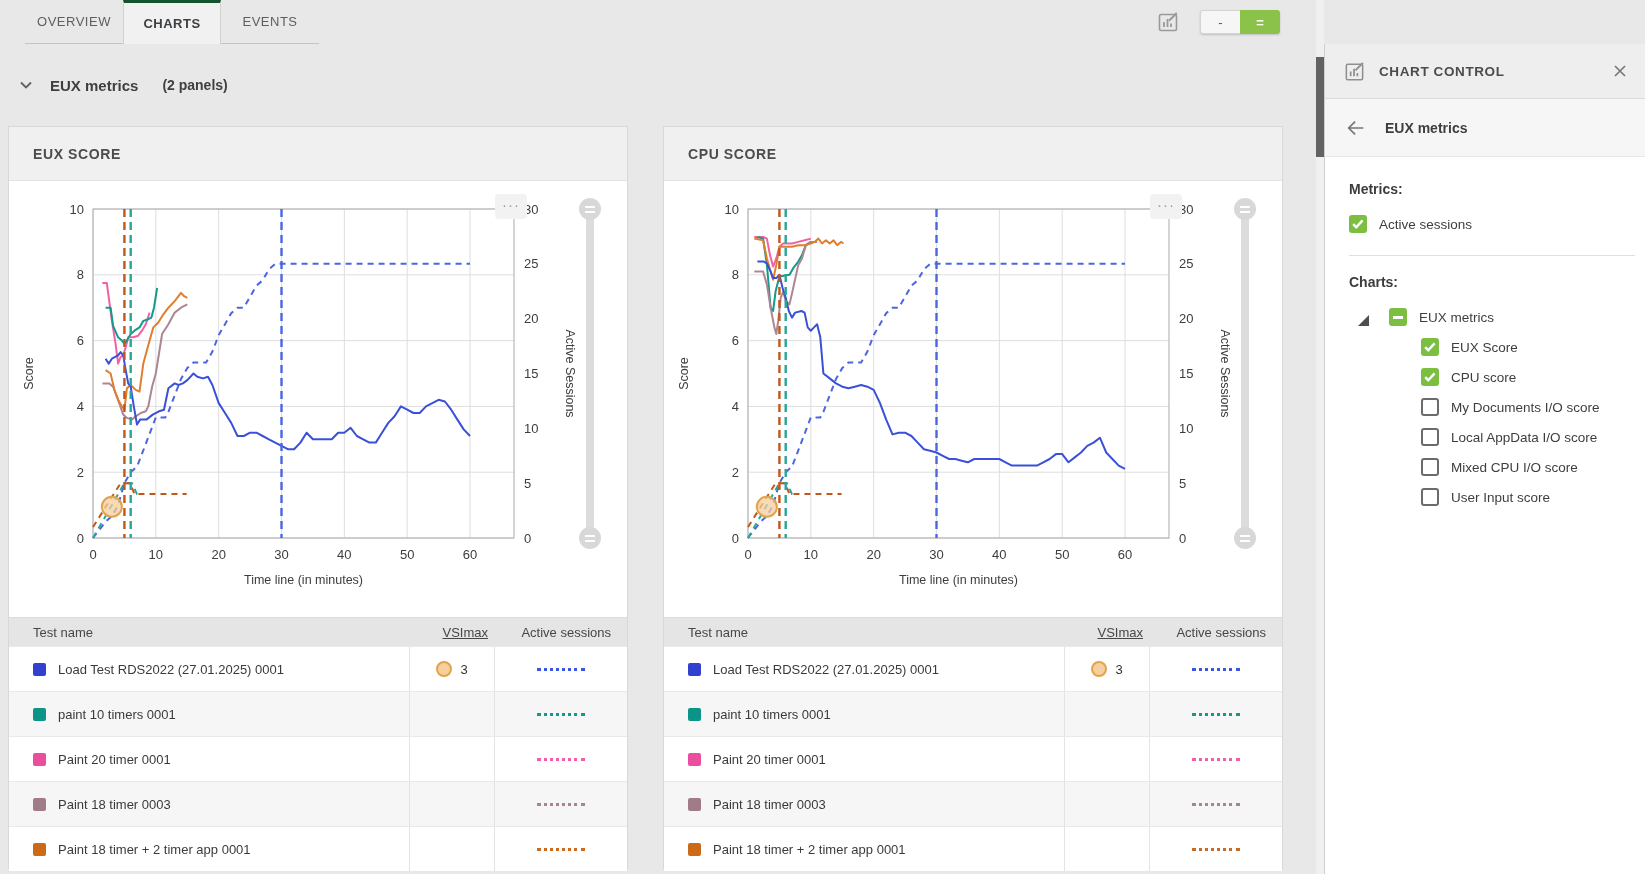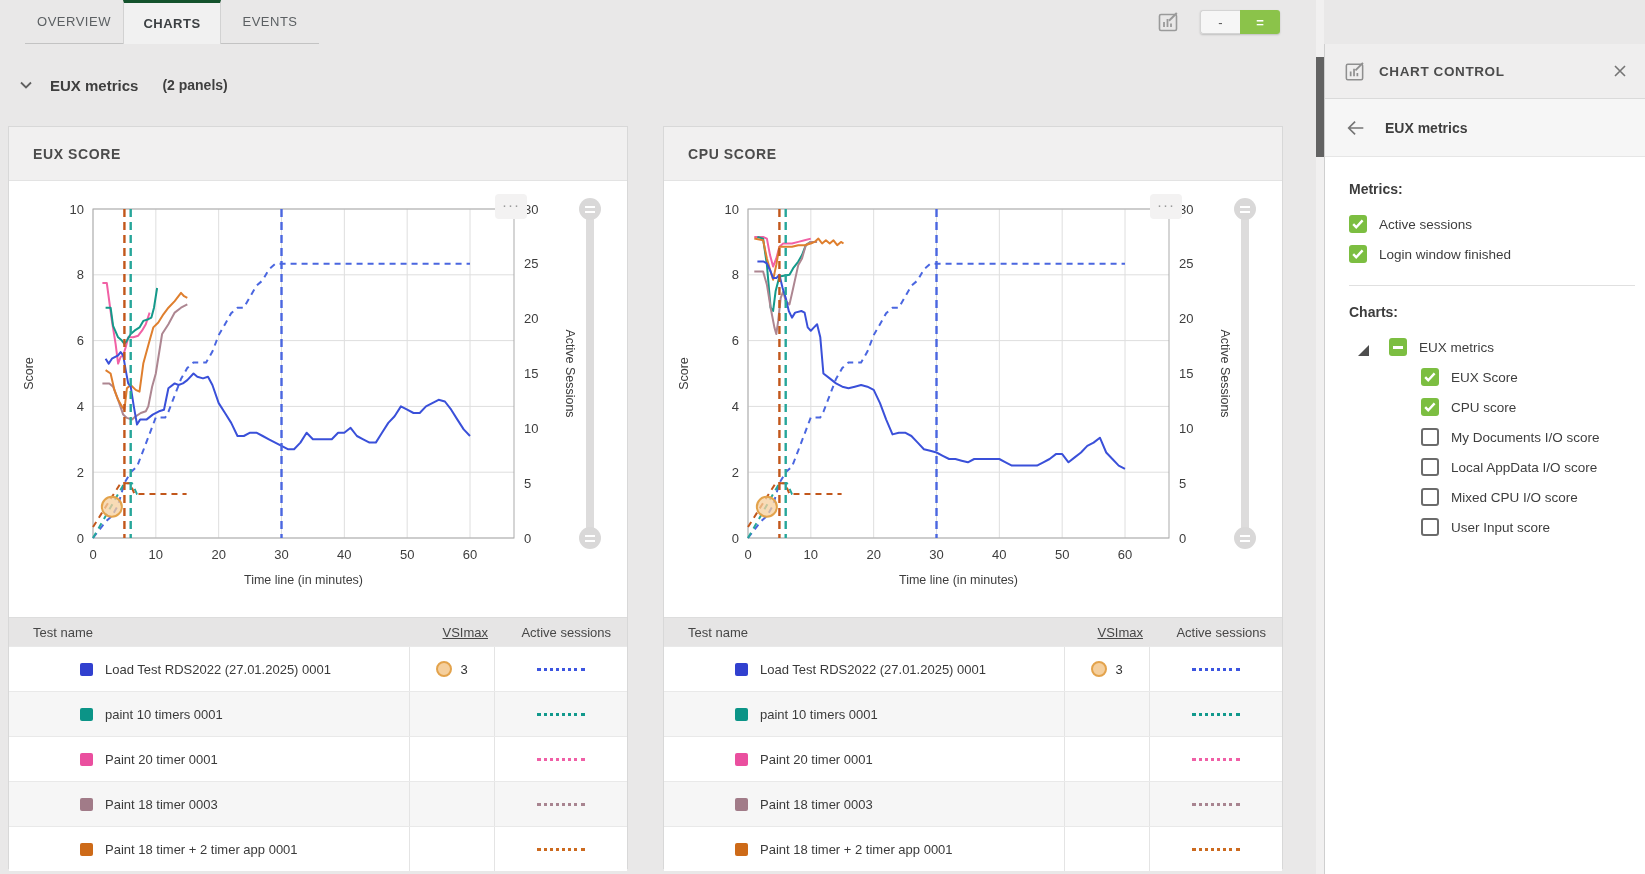--- a/index.html
+++ b/index.html
@@ -49,21 +49,21 @@
   .legend-table { flex:1; display:flex; flex-direction:column; border-top:1px solid #ddd; }
   .lt-header { height:28px; background:#e6e5e5; display:grid; grid-template-columns:1fr 85px 133px;
                align-items:center; font-size:13px; color:#474747; flex:none; }
   .lt-header .h-name { padding-left:24px; }
   .lt-header .h-vsimax { text-align:right; padding-right:6px;text-decoration:underline; }
   .lt-header .h-sessions { text-align:right; padding-right:16px; }
   .lt-row { height:45px; display:grid; grid-template-columns:1fr 85px 133px; align-items:stretch;
             border-top:1px solid #e9e9e9; background:#fff; }
   .lt-row.alt { background:#f6f6f6; }
   .lt-cell { display:flex; align-items:center; }
-  .cell-name { padding-left:24px;margin-left:47px; }
+  .cell-name { padding-left:24px; }
   .cell-vsimax { border-left:1px solid #e4e4e4; justify-content:center; gap:8px; }
   .cell-sessions { border-left:1px solid #e4e4e4; justify-content:center; }
   .swatch { width:13px; height:13px; border-radius:2px; flex:none; }
   .row-label { font-size:13px; color:#3a3a3a; margin-left:12px; }
   .vsimax-badge { width:16px; height:16px; border-radius:50%; background:#f5cf9d; border:2px solid #e3a34c; }
   .vsimax-val { font-size:13px; color:#333; }
   .dotline { width:48px; border-top:3px dotted currentColor; }
 
   
   .vscrollbar { width:8px; background:#f1f0f0; position:relative; flex:none; }
@@ -418,28 +418,20 @@
       <div class="sb-label">Metrics:</div>
       <div id="metrics-list">
           <div class="cb-row">
             <div class="checkbox checked">
               <svg width="16" height="16" viewBox="0 0 16 16">
                 <path d="M3.2 8.2l3 3 6.4-6.8" stroke="#fff" stroke-width="2.4" fill="none"></path>
               </svg>
             </div>
             <div class="cb-label">Active sessions</div>
           </div>
-          <div class="cb-row">
-            <div class="checkbox checked">
-              <svg width="16" height="16" viewBox="0 0 16 16">
-                <path d="M3.2 8.2l3 3 6.4-6.8" stroke="#fff" stroke-width="2.4" fill="none"></path>
-              </svg>
-            </div>
-            <div class="cb-label">Login window finished</div>
-          </div>
         </div>
       <div class="sb-divider"></div>
       <div class="sb-label">Charts:</div>
       <div id="charts-tree">
           <div class="tree-parent">
             <span class="tree-expander"><svg width="11" height="11" viewBox="0 0 11 11">
                 <polygon points="11,0 11,11 0,11" fill="#4d4d4d"></polygon>
               </svg></span>
             <div class="checkbox indeterminate"></div>
             <div class="cb-label">EUX metrics</div>

